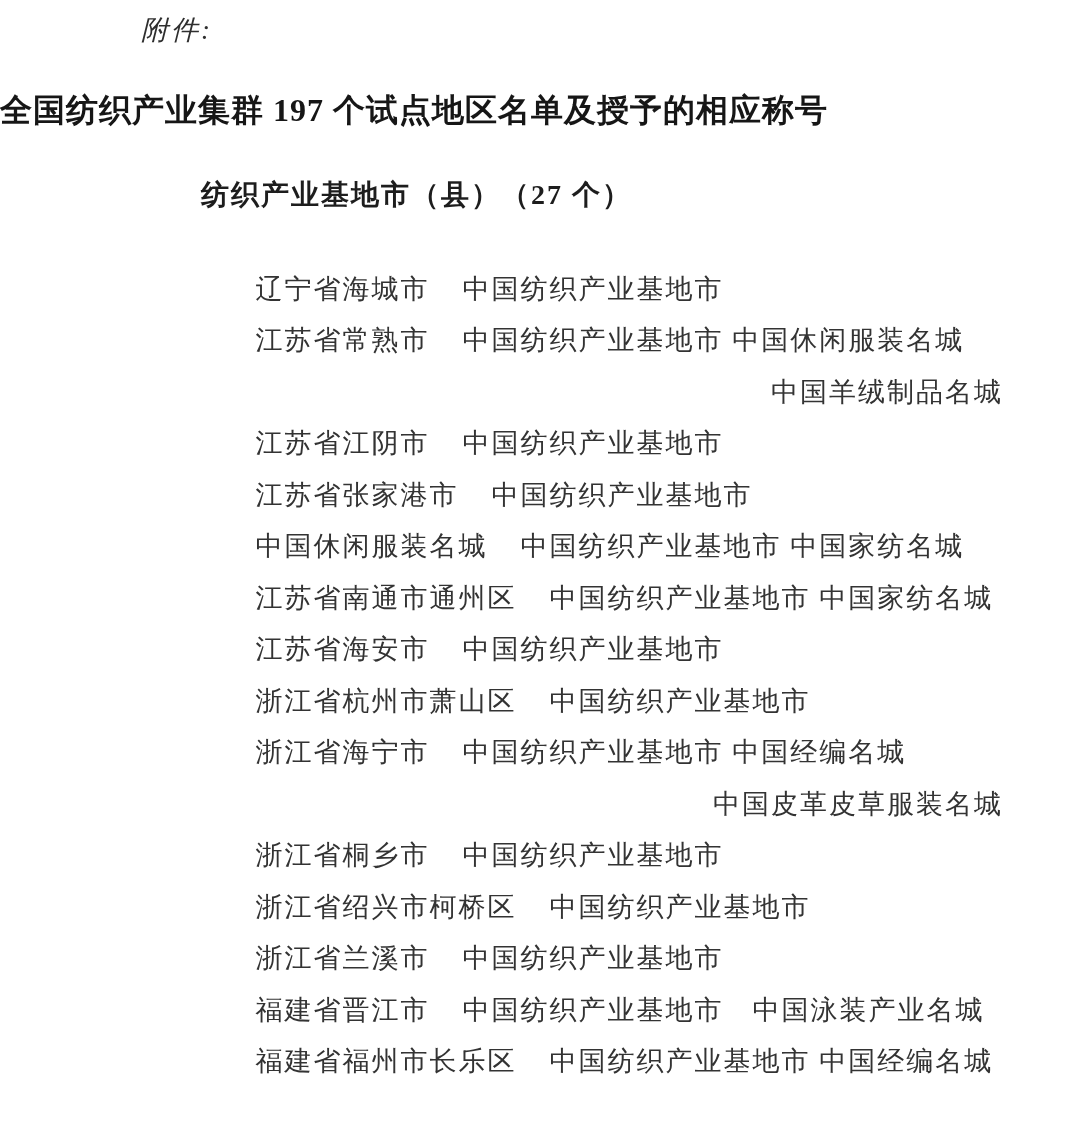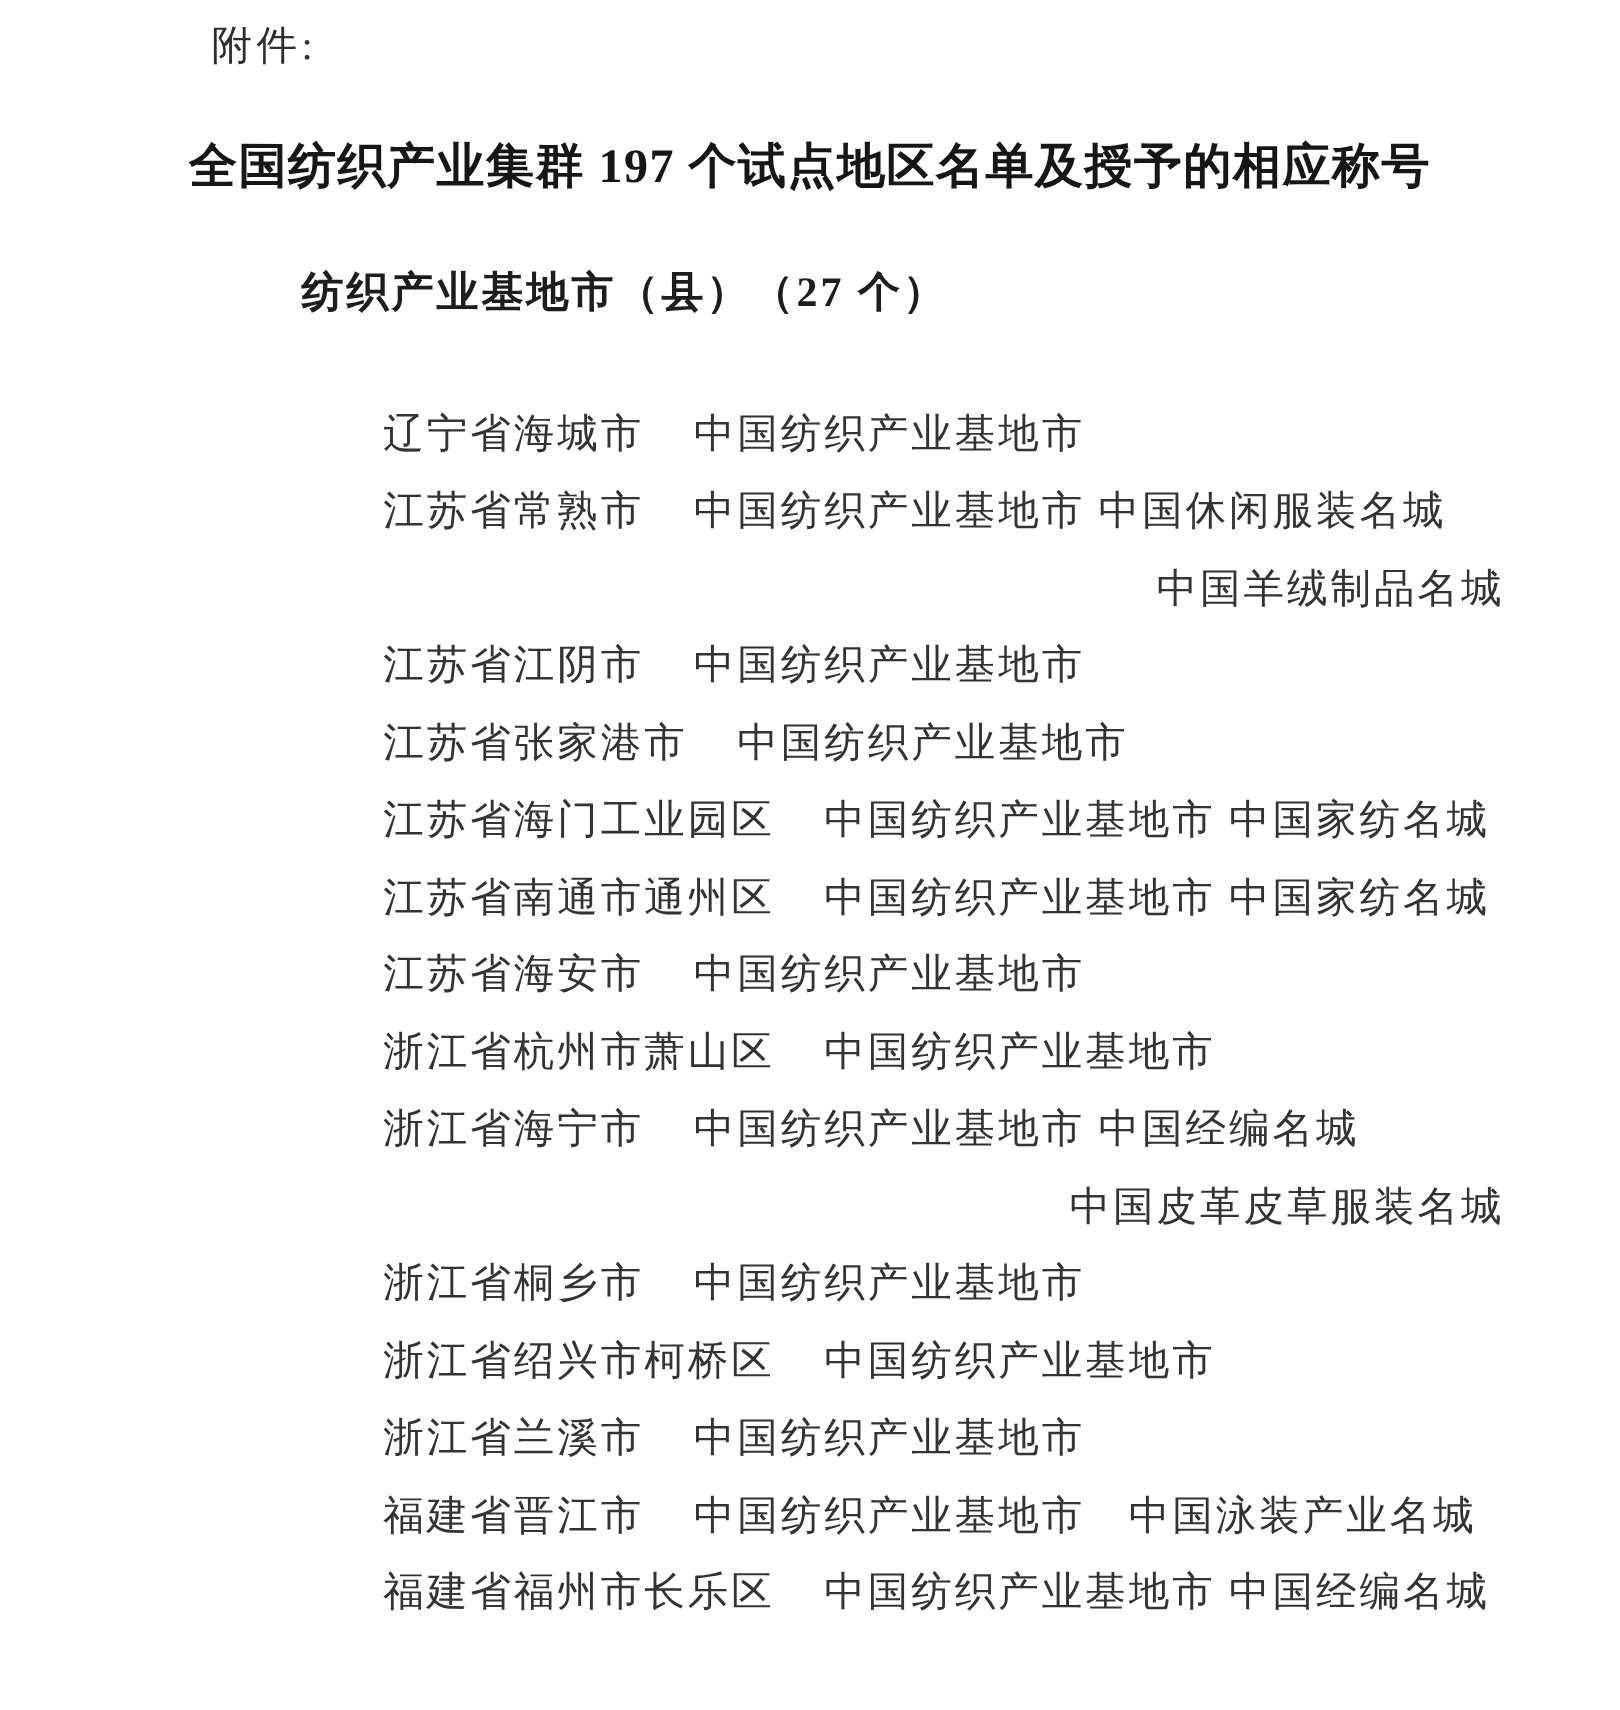--- a/index.html
+++ b/index.html
@@ -17,27 +17,28 @@
     overflow: hidden;
   }
   .attachment-label {
     position: absolute;
     left: 141px;
     top: 12px;
     font-size: 27px;
     letter-spacing: 3px;
     color: #2e2e2e;
     white-space: pre;
+    font-style: italic;
   }
   .doc-title {
     position: absolute;
     left: 0;
     top: 89px;
     width: 100%;
-    text-align: center;
+    text-align: left;
     font-size: 32px;
     font-weight: 700;
     letter-spacing: 1px;
     color: #161616;
     white-space: pre;
   }
   .section-heading {
     position: absolute;
     left: 201px;
     top: 176px;
@@ -97,21 +98,21 @@
 
     <div class="row">
       <span class="region">江苏省江阴市</span><span class="titles">中国纺织产业基地市</span>
     </div>
 
     <div class="row">
       <span class="region">江苏省张家港市</span><span class="titles">中国纺织产业基地市</span>
     </div>
 
     <div class="row">
-      <span class="region">江苏省海门工业园区</span><span class="titles">中国纺织产业基地市 中国家纺名城</span>
+      <span class="region">中国休闲服装名城</span><span class="titles">中国纺织产业基地市 中国家纺名城</span>
     </div>
 
     <div class="row">
       <span class="region">江苏省南通市通州区</span><span class="titles">中国纺织产业基地市 中国家纺名城</span>
     </div>
 
     <div class="row">
       <span class="region">江苏省海安市</span><span class="titles">中国纺织产业基地市</span>
     </div>
 

